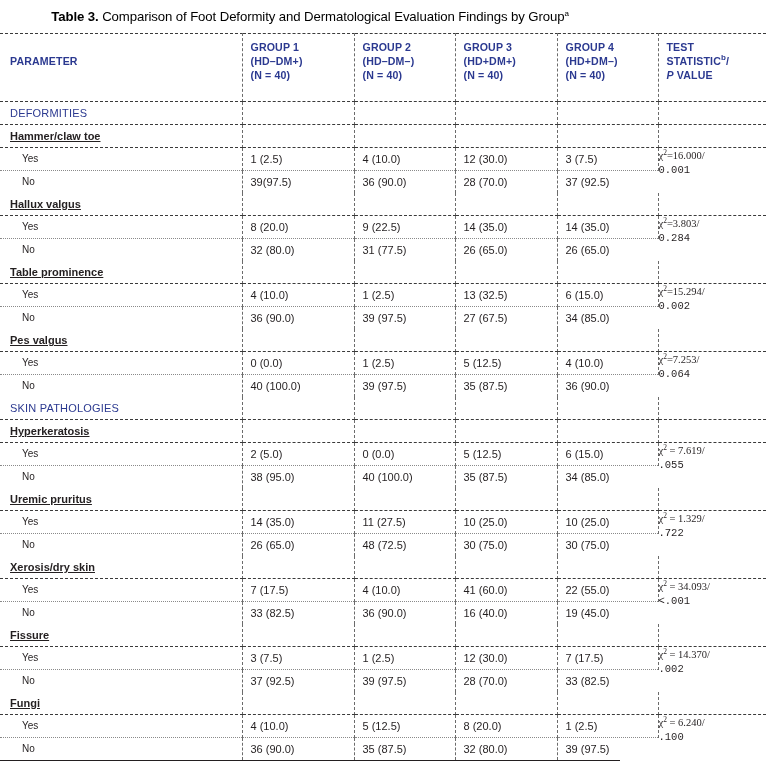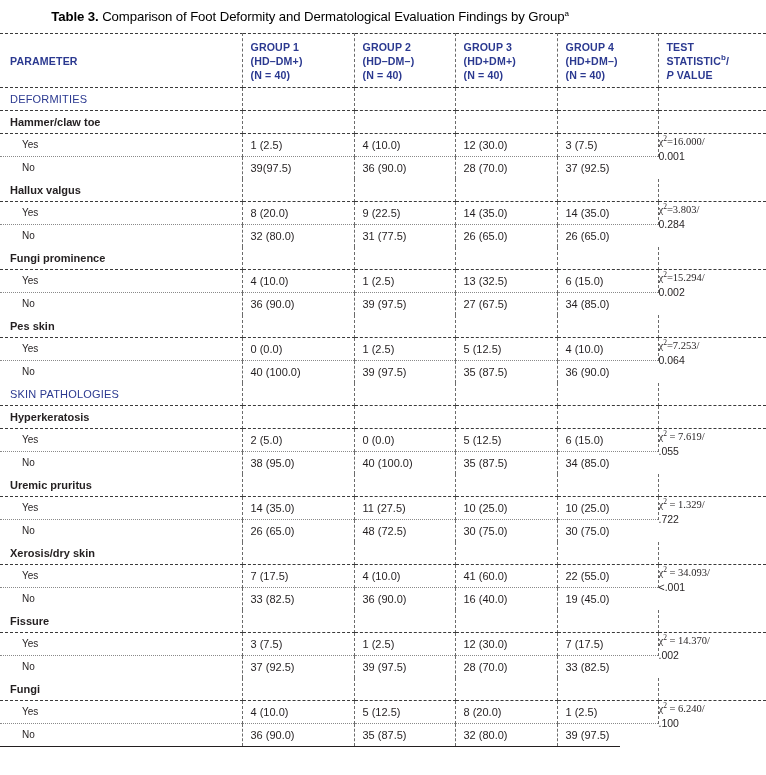--- a/index.html
+++ b/index.html
@@ -67,21 +67,21 @@
     border-right: none;
   }
 
   
   tr.hdr > th {
     color: #2b3990;
     font-weight: bold;
     font-size: 10.6px;
     line-height: 1.34;
     letter-spacing: 0.15px;
-    padding: 6px 8px 5px 8px;
+    padding: 6px 8px 19px 8px;
     border-top: 1px dashed #3a3a3a;
     border-bottom: 1px dashed #3a3a3a;
   }
   th.h-param {
     vertical-align: middle !important;
     padding-left: 10px !important;
   }
   .hline { display: block; white-space: nowrap; }
   .pital { font-style: italic; }
 
@@ -99,20 +99,21 @@
 
   
   tr.subhead > td {
     border-bottom: 1px dashed #3a3a3a;
   }
   tr.subhead td.lbl {
     color: #231f20;
     font-weight: bold;
     font-size: 11px;
     padding: 5px 8px 5px 10px;
+    text-decoration: underline;
   }
 
   
   tr.data > td {
     border-bottom: 1px dotted #8a8a8a;
   }
   tr.data.last-of-pair > td {
     border-bottom: none;
   }
   tr.data td.lbl {
@@ -125,21 +126,21 @@
     white-space: nowrap;
   }
   td.test {
     padding: 2px 6px 2px 7px;
     font-size: 10.5px;
     line-height: 1.45;
     border-bottom: none !important;
     white-space: nowrap;
   }
   td.test .stat { display: block; font-family: Liberation Serif, serif; }
-  td.test .pval { display: block; }
+  td.test .pval { display: block; font-family: Liberation Mono, monospace; }
   .chi sup {
     font-size: 7.5px;
     vertical-align: super;
     line-height: 0;
   }
 
   
   tr.section td.blank, tr.subhead td.blank { }
 
   
@@ -252,21 +253,21 @@
           </td>
         </tr>
         <tr class="data last-of-pair">
           <td class="lbl">No</td>
           <td class="val">32 (80.0)</td>
           <td class="val">31 (77.5)</td>
           <td class="val">26 (65.0)</td>
           <td class="val">26 (65.0)</td>
         </tr>
         <tr class="subhead">
-          <td class="lbl">Fungi prominence</td>
+          <td class="lbl">Table prominence</td>
           <td class="blank"></td>
           <td class="blank"></td>
           <td class="blank"></td>
           <td class="blank"></td>
           <td class="blank"></td>
         </tr>
         <tr class="data">
           <td class="lbl">Yes</td>
           <td class="val">4 (10.0)</td>
           <td class="val">1 (2.5)</td>
@@ -278,21 +279,21 @@
           </td>
         </tr>
         <tr class="data last-of-pair">
           <td class="lbl">No</td>
           <td class="val">36 (90.0)</td>
           <td class="val">39 (97.5)</td>
           <td class="val">27 (67.5)</td>
           <td class="val">34 (85.0)</td>
         </tr>
         <tr class="subhead">
-          <td class="lbl">Pes skin</td>
+          <td class="lbl">Pes valgus</td>
           <td class="blank"></td>
           <td class="blank"></td>
           <td class="blank"></td>
           <td class="blank"></td>
           <td class="blank"></td>
         </tr>
         <tr class="data">
           <td class="lbl">Yes</td>
           <td class="val">0 (0.0)</td>
           <td class="val">1 (2.5)</td>

